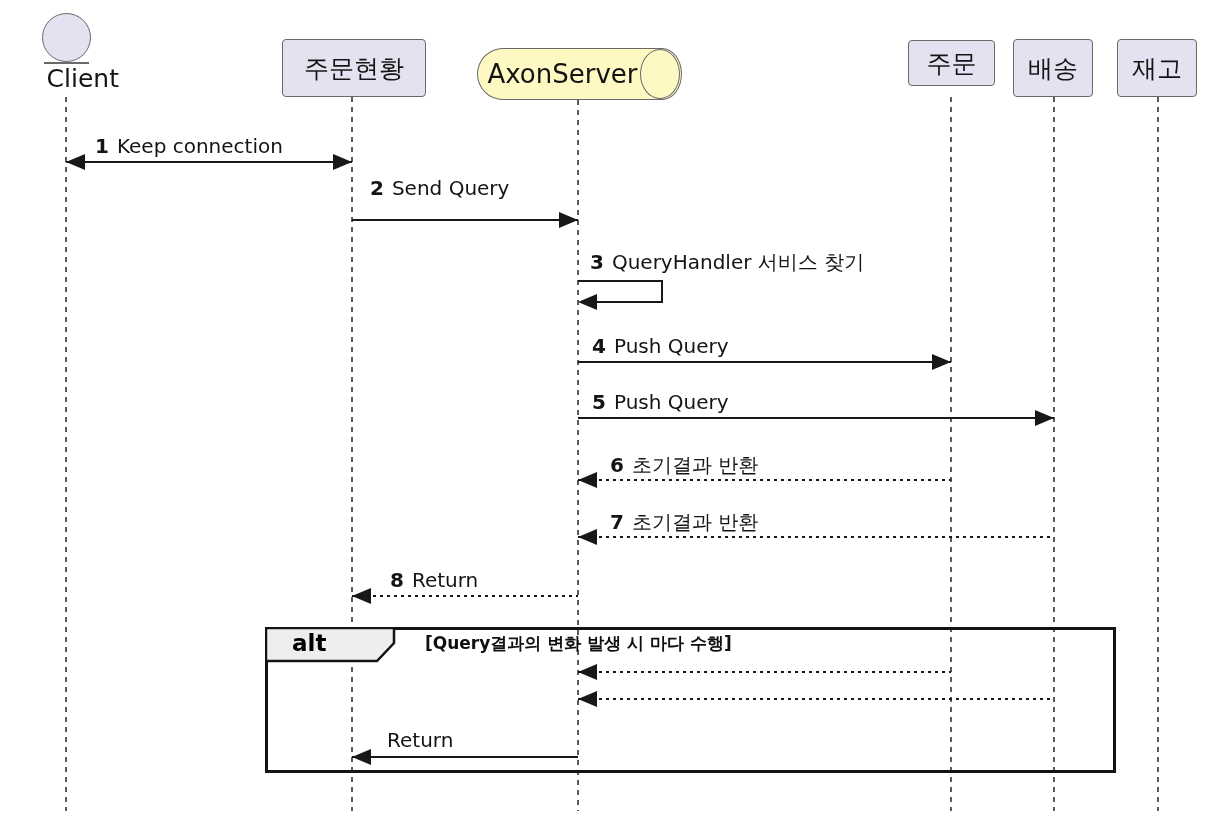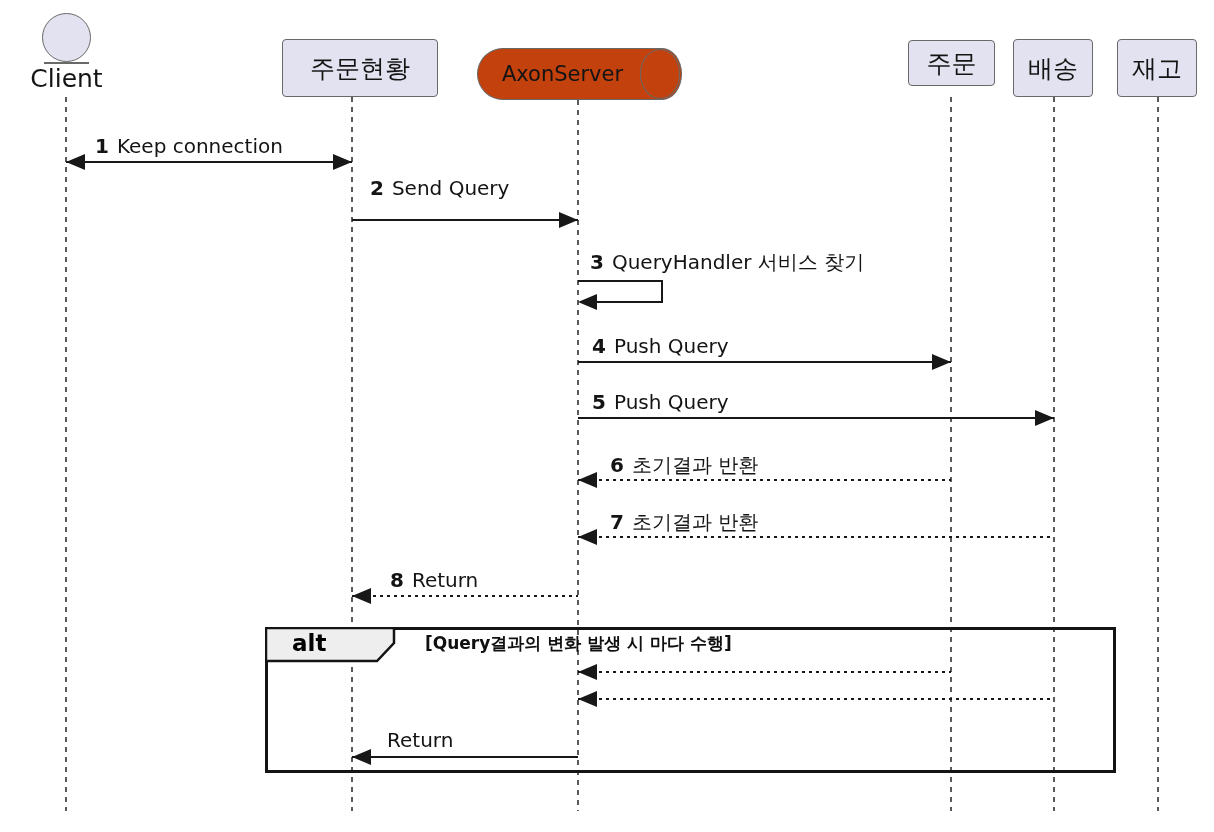--- a/index.html
+++ b/index.html
@@ -21,27 +21,27 @@
   .pbox {
     position:absolute; background:#E2E2F0; border:1.7px solid #696969;
     border-radius:4px; display:flex; align-items:center; justify-content:center;
     font-size:25px; color:#141414; white-space:nowrap;
   }
   .entity-circle {
     position:absolute; width:49px; height:49px; border-radius:50%;
     background:#E2E2F0; border:1.7px solid #696969;
   }
   .entity-line { position:absolute; height:2px; background:#696969; }
-  .entity-label { position:absolute; font-size:25px; color:#141414; text-align:center; }
+  .entity-label { position:absolute; font-size:25px; color:#141414; text-align:right; }
 
   .queue {
-    position:absolute; background:#c2410c; border:1.7px solid #696969;
+    position:absolute; background:#fef9c3; border:1.7px solid #696969;
     border-radius:26px 20px 20px 26px / 50% 50% 50% 50%;
     display:flex; align-items:center; justify-content:center;
-    font-size:21px; color:#141414; padding-right:34px; white-space:nowrap;
+    font-size:26px; color:#141414; padding-right:34px; white-space:nowrap;
   }
   .queue::after {
     content:""; position:absolute; right:1px; top:0; bottom:0; width:38px;
     border:1.5px solid #696969; border-radius:50%; background:transparent;
   }
 
   
   .mlabel { position:absolute; font-size:20px; white-space:nowrap; color:#141414; }
   .mnum { font-weight:bold; margin-right:8px; }
   .solid { position:absolute; height:2px; background:#181818; }
@@ -76,21 +76,21 @@
   <div class="lifeline" style="left:351px;top:97px;height:714px"></div>
   <div class="lifeline" style="left:577px;top:100px;height:711px"></div>
   <div class="lifeline" style="left:950px;top:97px;height:714px"></div>
   <div class="lifeline" style="left:1053px;top:97px;height:714px"></div>
   <div class="lifeline" style="left:1157px;top:97px;height:714px"></div>
 
   <div class="entity-circle" style="left:42px;top:13px"></div>
   <div class="entity-line" style="left:44px;top:62px;width:45px"></div>
   <div class="entity-label" style="left:14px;top:64px;width:105px">Client</div>
 
-  <div class="pbox" style="left:282px;top:39px;width:156px;height:58px">주문현황</div>
+  <div class="pbox" style="left:282px;top:39px;width:144px;height:58px">주문현황</div>
   <div class="queue" style="left:477px;top:48px;width:205px;height:52px">AxonServer</div>
   <div class="pbox" style="left:908px;top:40px;width:87px;height:46px">주문</div>
   <div class="pbox" style="left:1117px;top:39px;width:80px;height:58px">재고</div>
   <div class="pbox" style="left:1013px;top:39px;width:80px;height:58px">배송</div>
 
   <div class="mlabel" style="left:95px;top:134px"><span class="mnum">1</span><span>Keep connection</span></div>
   <div class="solid" style="left:66px;top:161px;width:286px"></div>
   <div class="ah-l" style="left:66px;top:154px"></div>
   <div class="ah-r" style="left:333px;top:154px"></div>
 

